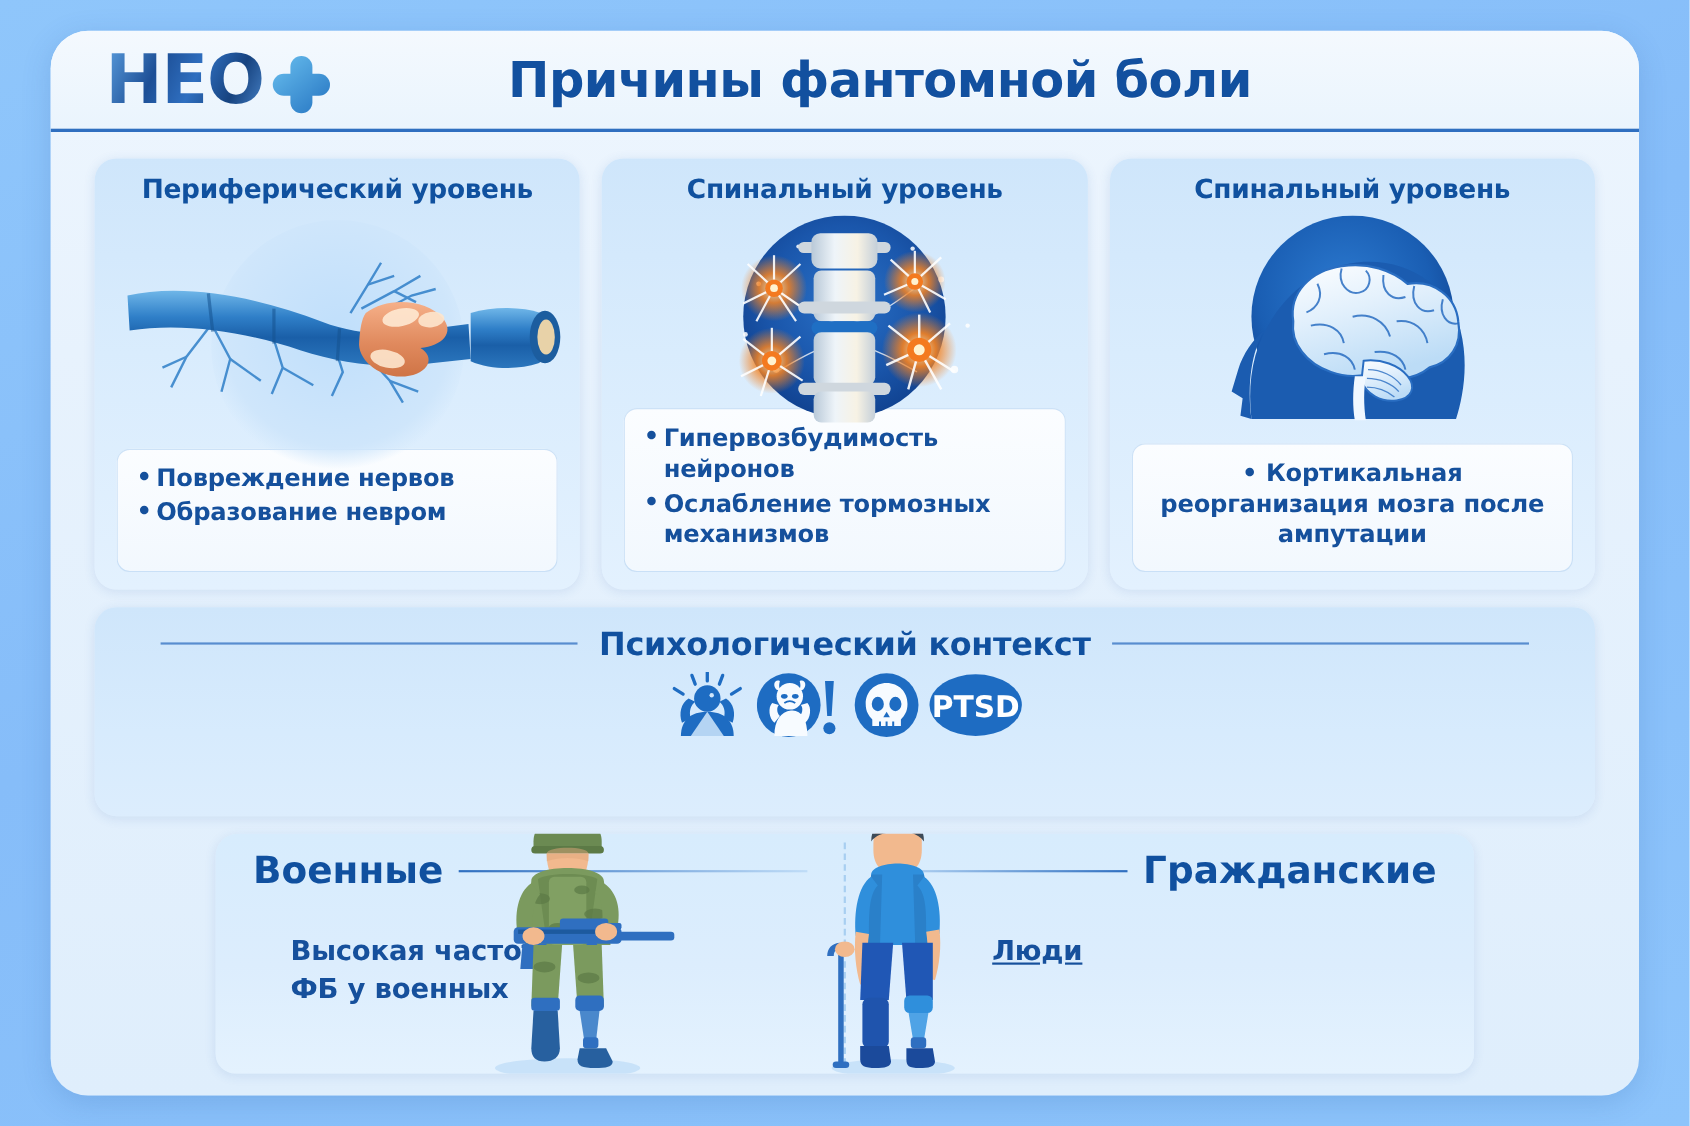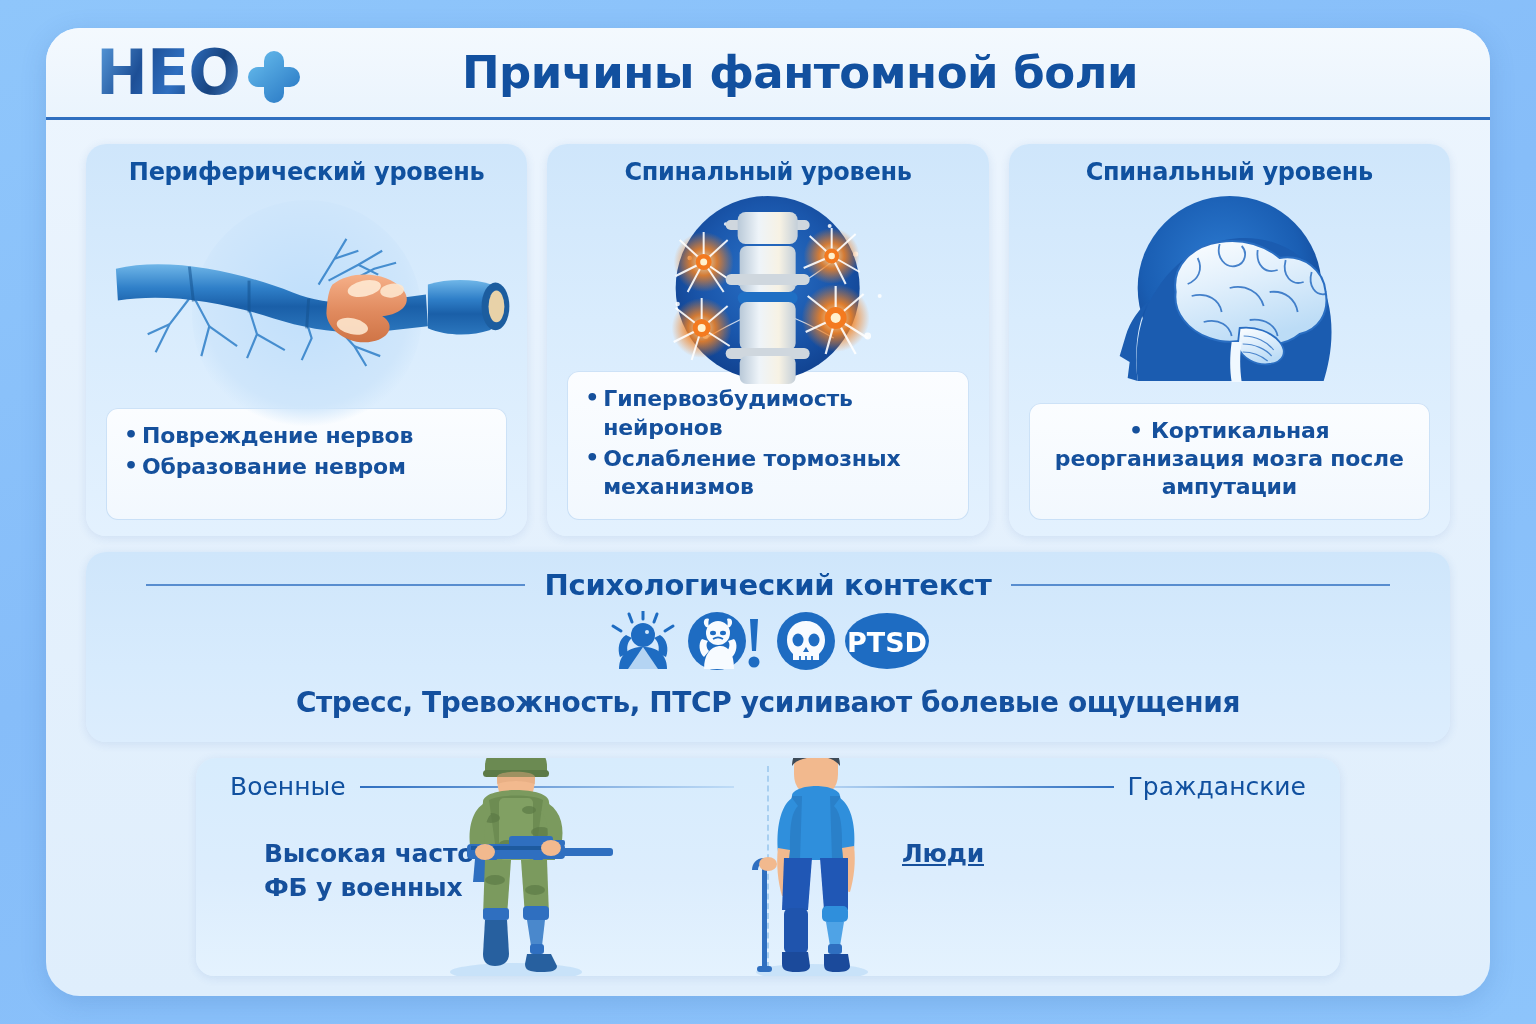--- a/index.html
+++ b/index.html
@@ -133,21 +133,21 @@
   }
   .groups:before{
     content:""; position:absolute; left:50%; top:8px; bottom:8px; width:0;
     border-left:2px dashed #a8cff1; transform:translateX(-1px);
   }
   .group{ flex:1; position:relative; padding:14px 34px; }
   .group-head{ display:flex; align-items:center; gap:14px; }
   .group.right .group-head{ justify-content:flex-start; }
   .group-title{
     font-family:"DejaVu Sans", sans-serif;
-    font-weight:normal; font-size:25px; color:#10509f; white-space:nowrap;
+    font-weight:bold; font-size:34px; color:#10509f; white-space:nowrap;
   }
   .group-head .rule{ flex:1; height:2px; background:linear-gradient(90deg,#2f6fc0,#bfdcf7); }
   .group.right .group-head .rule{ background:linear-gradient(90deg,#bfdcf7,#2f6fc0); }
   .group-text{
     margin-top:36px;
     font-family:"DejaVu Sans", sans-serif;
     font-size:25px; font-weight:bold; color:#16509c; line-height:1.35; letter-spacing:-.2px;
   }
   .group.left .group-text{ text-align:left; padding-left:34px; }
   .group.right .group-text{ text-align:left; padding-left:100px;text-decoration:underline; }
@@ -460,21 +460,20 @@
       </span>
 
       <span>
         <svg width="86" height="58" viewBox="0 0 86 58">
           <ellipse cx="43" cy="29" rx="42" ry="28" fill="#1e6cc2"></ellipse>
           <text x="43" y="40" text-anchor="middle" font-family="DejaVu Sans, sans-serif" font-weight="bold" font-size="27" fill="#ffffff">PTSD</text>
         </svg>
       </span>
     </div>
 
-    <div class="psy-caption">Стресс, Тревожность, ПТСР усиливают болевые ощущения</div>
   </div>
 
   <div class="groups">
 
     <div class="group left">
       <div class="group-head">
         <span class="group-title">Военные</span>
         <span class="rule"></span>
       </div>
       <div class="group-text">

